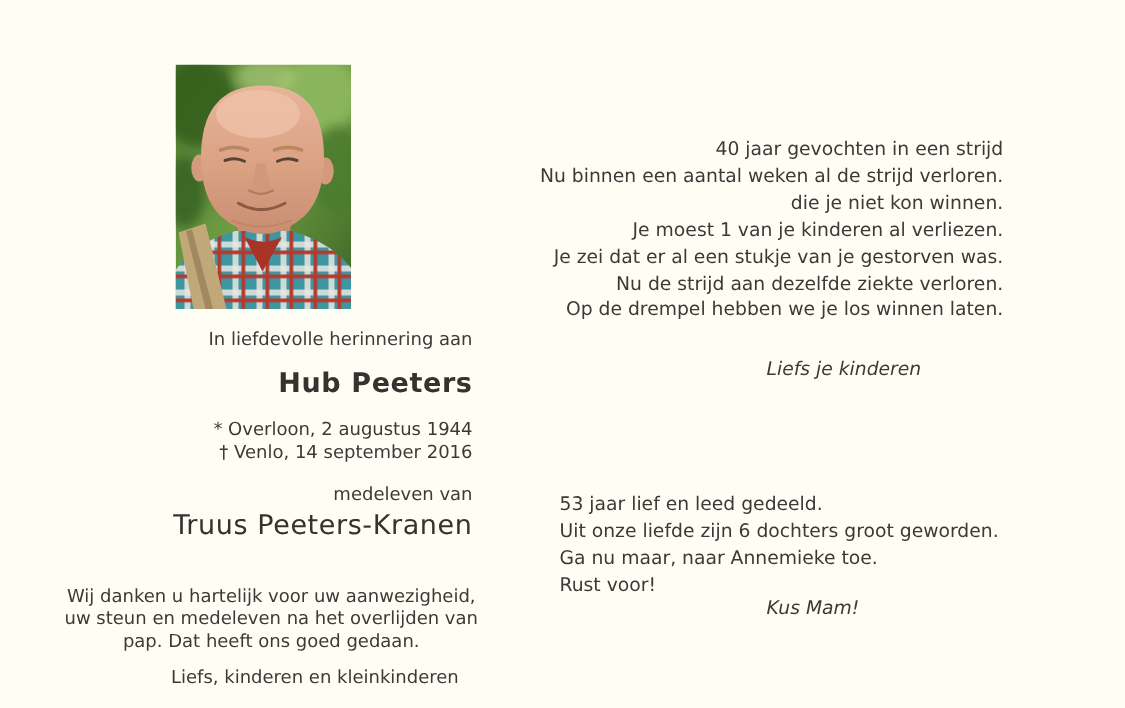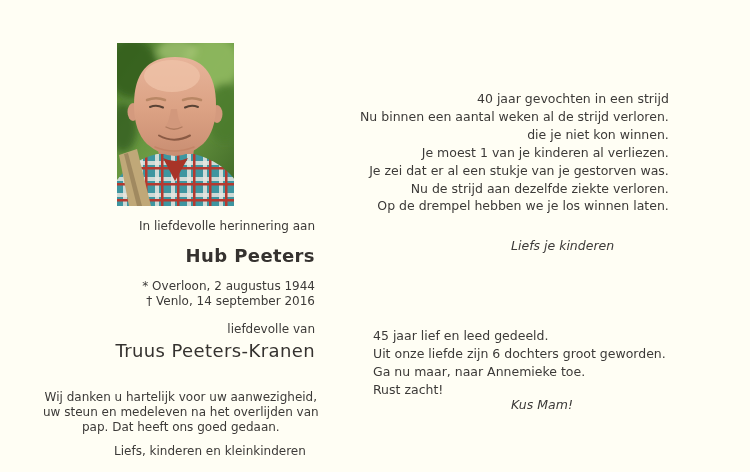--- a/index.html
+++ b/index.html
@@ -93,21 +93,21 @@
       <path d="M38,104 Q57,112 77,104" stroke="#c08063" stroke-width="1.5" fill="none" opacity="0.7" stroke-linecap="round"></path>
     </svg>
   </div>
 
   <div class="abs centered-col body-txt intro">In liefdevolle herinnering aan</div>
   <div class="abs centered-col deceased-name">Hub Peeters</div>
   <div class="abs centered-col body-txt dates">
     <div>* Overloon, 2 augustus 1944</div>
     <div>† Venlo, 14 september 2016</div>
   </div>
-  <div class="abs centered-col body-txt spouse-intro">liefdevolle van</div>
+  <div class="abs centered-col body-txt spouse-intro">medeleven van</div>
   <div class="abs centered-col spouse-name">Truus Peeters-Kranen</div>
 
   <div class="abs body-txt thanks">
     <div>Wij danken u hartelijk voor uw aanwezigheid,</div>
     <div>uw steun en medeleven na het overlijden van</div>
     <div>pap. Dat heeft ons goed gedaan.</div>
   </div>
   <div class="abs body-txt thanks-sig">Liefs, kinderen en kleinkinderen</div>
 
   <div class="abs poem-txt poem-first">
@@ -115,20 +115,20 @@
     <div>Nu binnen een aantal weken al de strijd verloren.</div>
     <div>die je niet kon winnen.</div>
     <div>Je moest 1 van je kinderen al verliezen.</div>
     <div>Je zei dat er al een stukje van je gestorven was.</div>
     <div>Nu de strijd aan dezelfde ziekte verloren.</div>
     <div>Op de drempel hebben we je los winnen laten.</div>
   </div>
   <div class="abs poem-txt poem-first-sig">Liefs je kinderen</div>
 
   <div class="abs poem-txt poem-second">
-    <div>45 jaar lief en leed gedeeld.</div>
+    <div>53 jaar lief en leed gedeeld.</div>
     <div>Uit onze liefde zijn 6 dochters groot geworden.</div>
     <div>Ga nu maar, naar Annemieke toe.</div>
-    <div>Rust zacht!</div>
+    <div>Rust voor!</div>
   </div>
   <div class="abs poem-txt poem-second-sig">Kus Mam!</div>
 
 </div>
 
 </body></html>

